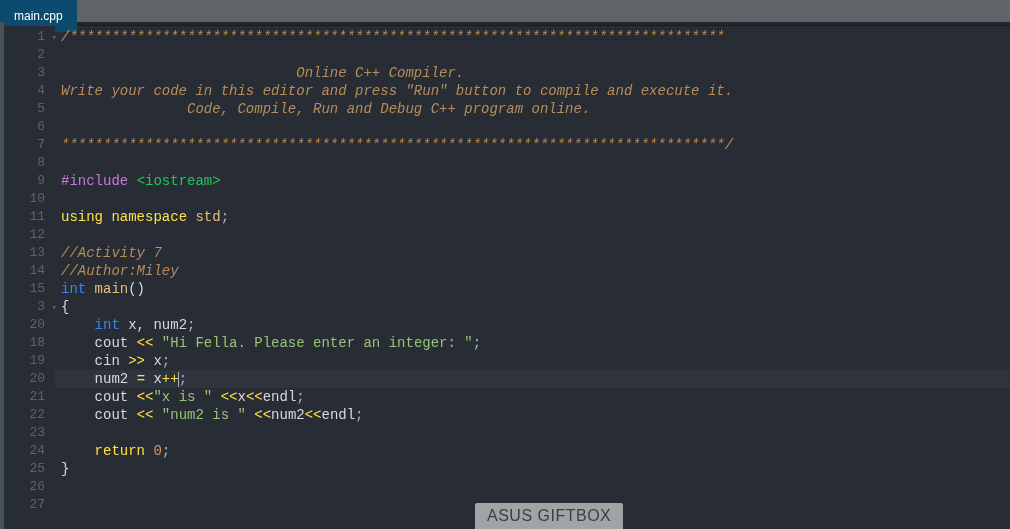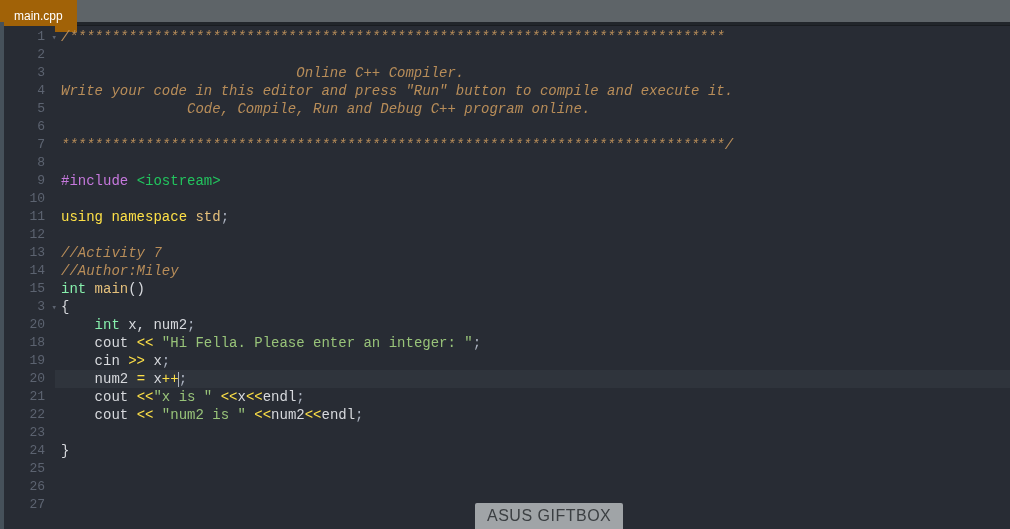--- a/index.html
+++ b/index.html
@@ -1,31 +1,31 @@
 <!DOCTYPE html>
 <html><head>
 <meta charset="utf-8">
 <style>
   * { margin: 0; padding: 0; box-sizing: border-box; }
   html, body { width: 1010px; height: 529px; overflow: hidden; font-family: Consolas, "Courier New", monospace; font-size: 14px; background: #282c34; }
   .top-bar { display: flex; height: 22px; background: #5e6468; }
-  .tab { background: #a16207; color: #fff; padding: 16px 14px; font-size: 12px; display: flex; align-items: center; height: 22px; font-family: Arial, sans-serif; }
+  .tab { background: #0c4a6e; color: #fff; padding: 16px 14px; font-size: 12px; display: flex; align-items: center; height: 22px; font-family: Arial, sans-serif; }
   .thin-strip { height: 4px; background: #22262b; border-bottom: 1px solid #1a1d21; }
   .editor { display: flex; height: calc(100% - 26px); background: #282c34; }
   .gutter { width: 55px; background: #282c34; color: #5c6370; text-align: right; padding-top: 2px; user-select: none; }
   .gnum { height: 18px; line-height: 18px; padding-right: 10px; font-size: 13px; position: relative; }
   .fold::after { content: "▾"; position: absolute; right: -2px; top: 1px; font-size: 9px; color: #5c6370; }
   .code { flex: 1; padding-top: 2px; position: relative; }
   .line { height: 18px; line-height: 18px; white-space: pre; color: #abb2bf; font-size: 14px; padding-left: 6px; }
   .hl { background: #2f343c; }
   .c-comment { color: #b88d59; font-style: italic; }
   .c-pp { color: #c678dd; margin-top: 22px; }
   .c-inc { color: #22c55e; }
   .c-kw { color: #fde047; }
-  .c-type { color: #86efac; }
+  .c-type { color: #3b82f6; }
   .c-ident { color: #e5c07b; }
   .c-str { color: #98c379; }
   .c-punct { color: #abb2bf; }
   .c-num { color: #d19a66; }
   .c-def { color: #d7d9dd; }
   .left-edge { position:absolute; left:0; top:22px; bottom:0; width:4px; background:#46515a; }
   .popup { position: absolute; left: 475px; bottom: 0; background: #a0a4a7; color: #3b3f42; font-size: 16px; padding: 4px 12px; border-radius: 2px 2px 0 0; font-family: Arial, sans-serif; letter-spacing: 0.5px; }
   .cursor { display:inline-block; width:1px; height:15px; background:#aeb4bd; vertical-align:middle; margin-left:-1px; }
 </style>
 </head>
@@ -84,19 +84,20 @@
     <div class="line"><span class="c-comment">//Author:Miley</span></div>
     <div class="line"><span class="c-type">int </span><span class="c-ident">main</span><span class="c-def">()</span></div>
     <div class="line"><span class="c-def">{</span></div>
     <div class="line"><span>    </span><span class="c-type">int </span><span class="c-def">x, num2</span><span class="c-punct">;</span></div>
     <div class="line"><span>    </span><span class="c-def">cout </span><span class="c-kw">&lt;&lt;</span><span class="c-str"> "Hi Fella. Please enter an integer: "</span><span class="c-punct">;</span></div>
     <div class="line"><span>    </span><span class="c-def">cin </span><span class="c-kw">&gt;&gt;</span><span class="c-def"> x</span><span class="c-punct">;</span></div>
     <div class="line hl"><span>    </span><span class="c-def">num2 </span><span class="c-kw">=</span><span class="c-def"> x</span><span class="c-kw">++</span><span class="cursor"></span><span class="c-punct">;</span></div>
     <div class="line"><span>    </span><span class="c-def">cout </span><span class="c-kw">&lt;&lt;</span><span class="c-str">"x is "</span><span class="c-def"> </span><span class="c-kw">&lt;&lt;</span><span class="c-def">x</span><span class="c-kw">&lt;&lt;</span><span class="c-def">endl</span><span class="c-punct">;</span></div>
     <div class="line"><span>    </span><span class="c-def">cout </span><span class="c-kw">&lt;&lt;</span><span> </span><span class="c-str">"num2 is "</span><span class="c-def"> </span><span class="c-kw">&lt;&lt;</span><span class="c-def">num2</span><span class="c-kw">&lt;&lt;</span><span class="c-def">endl</span><span class="c-punct">;</span></div>
     <div class="line"></div>
+    <div class="line"><span>    </span><span class="c-kw">return </span><span class="c-num">0</span><span class="c-punct">;</span></div>
     <div class="line"><span class="c-def">}</span></div>
     <div class="line"></div>
     <div class="line"></div>
   </div>
 </div>
 
 <div class="popup">ASUS GIFTBOX</div>
 
 </body></html>

